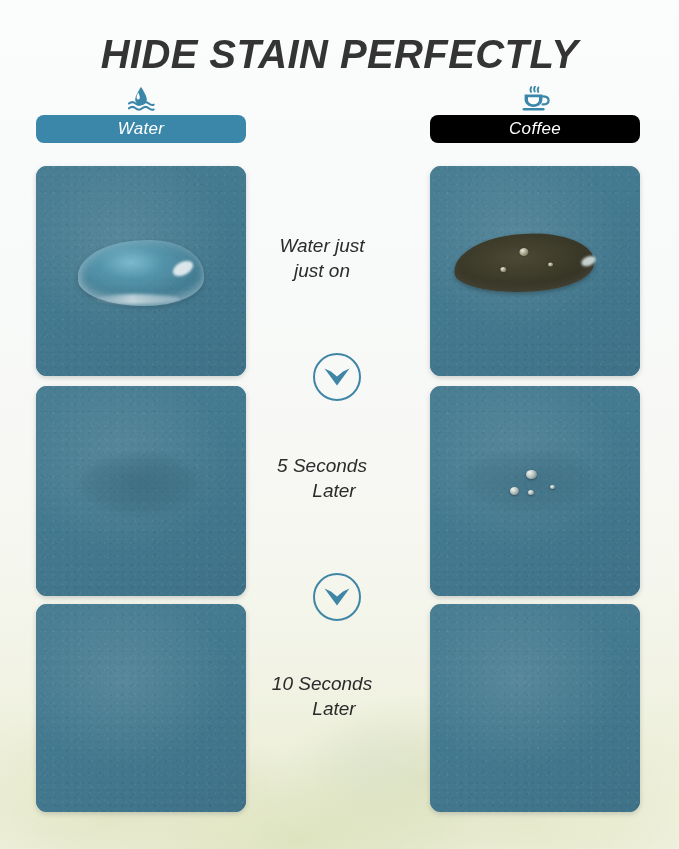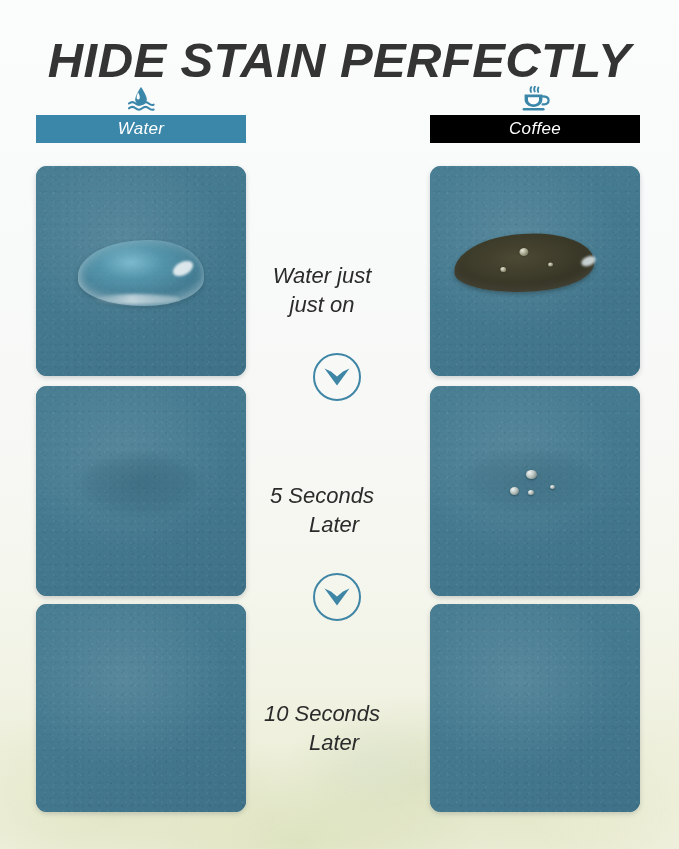--- a/index.html
+++ b/index.html
@@ -50,21 +50,21 @@
     inset: 0;
   }
 
   
   #title {
     position: absolute;
     top: 32px;
     left: 0;
     width: 679px;
     text-align: center;
-    font-size: 49px;
+    font-size: 40px;
     font-weight: 700;
     font-style: italic;
     letter-spacing: 0.4px;
     color: #333433;
     white-space: nowrap;
     font-family: "Liberation Sans", sans-serif;
   }
 
   
   .badge-group {
@@ -79,21 +79,21 @@
   .badge-icon {
     height: 27px;
     display: block;
     margin: 0 auto 2px auto;
     line-height: 0;
   }
   .badge-pill {
     display: block;
     height: 28px;
     line-height: 28px;
-    border-radius: 0;
+    border-radius: 8px;
     color: #ffffff;
     font-size: 17px;
     font-style: italic;
     font-weight: 400;
     letter-spacing: 0.3px;
     text-align: center;
   }
 
   
   .panel {
@@ -234,25 +234,24 @@
   }
 
   
   .center-label {
     position: absolute;
     left: 246px;
     width: 152px;
     text-align: center;
     font-style: italic;
     font-weight: 400;
-    font-size: 22px;
+    font-size: 19px;
     line-height: 1.30;
     color: #2b2b2b;
     font-family: "Liberation Sans", sans-serif;
-    margin-top: 28px;
   }
   #label-drip     { top: 234px; }
   #label-5sec     { top: 454px; }
   #label-10sec    { top: 672px; }
   .center-label .l2 {
     display: block;
   }
   #label-5sec .l2, #label-10sec .l2 {
     padding-left: 24px;
   }

